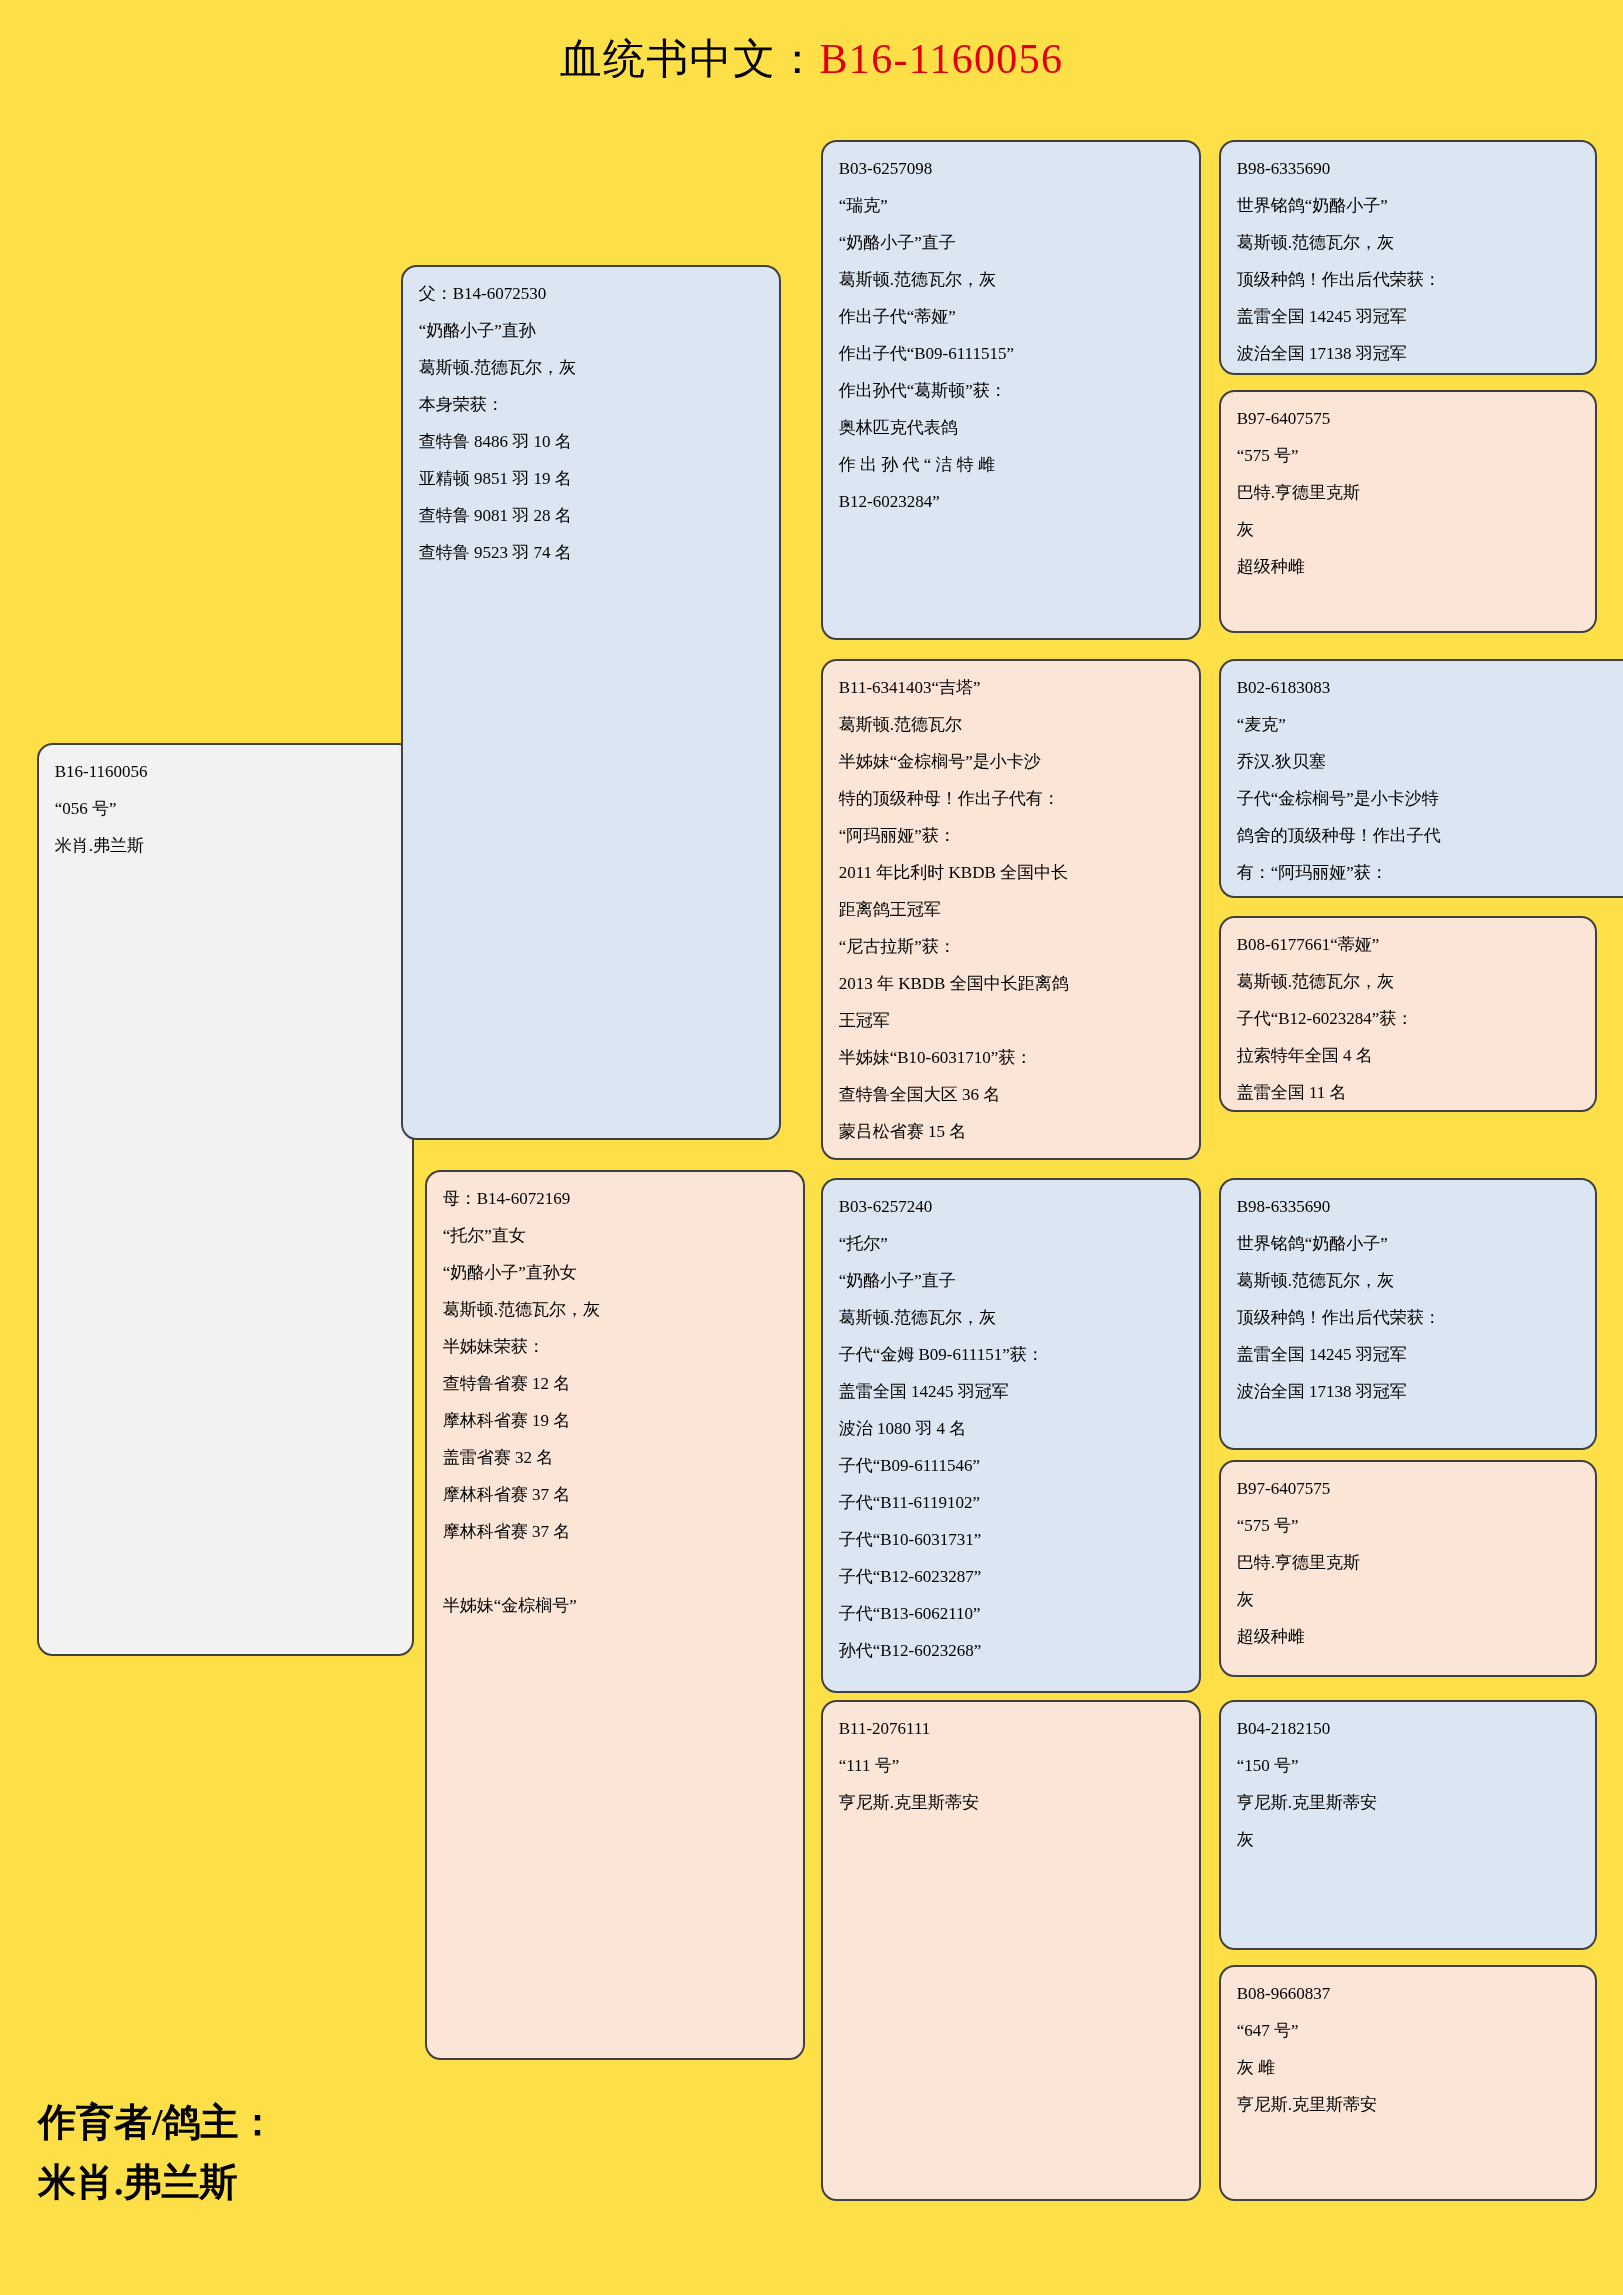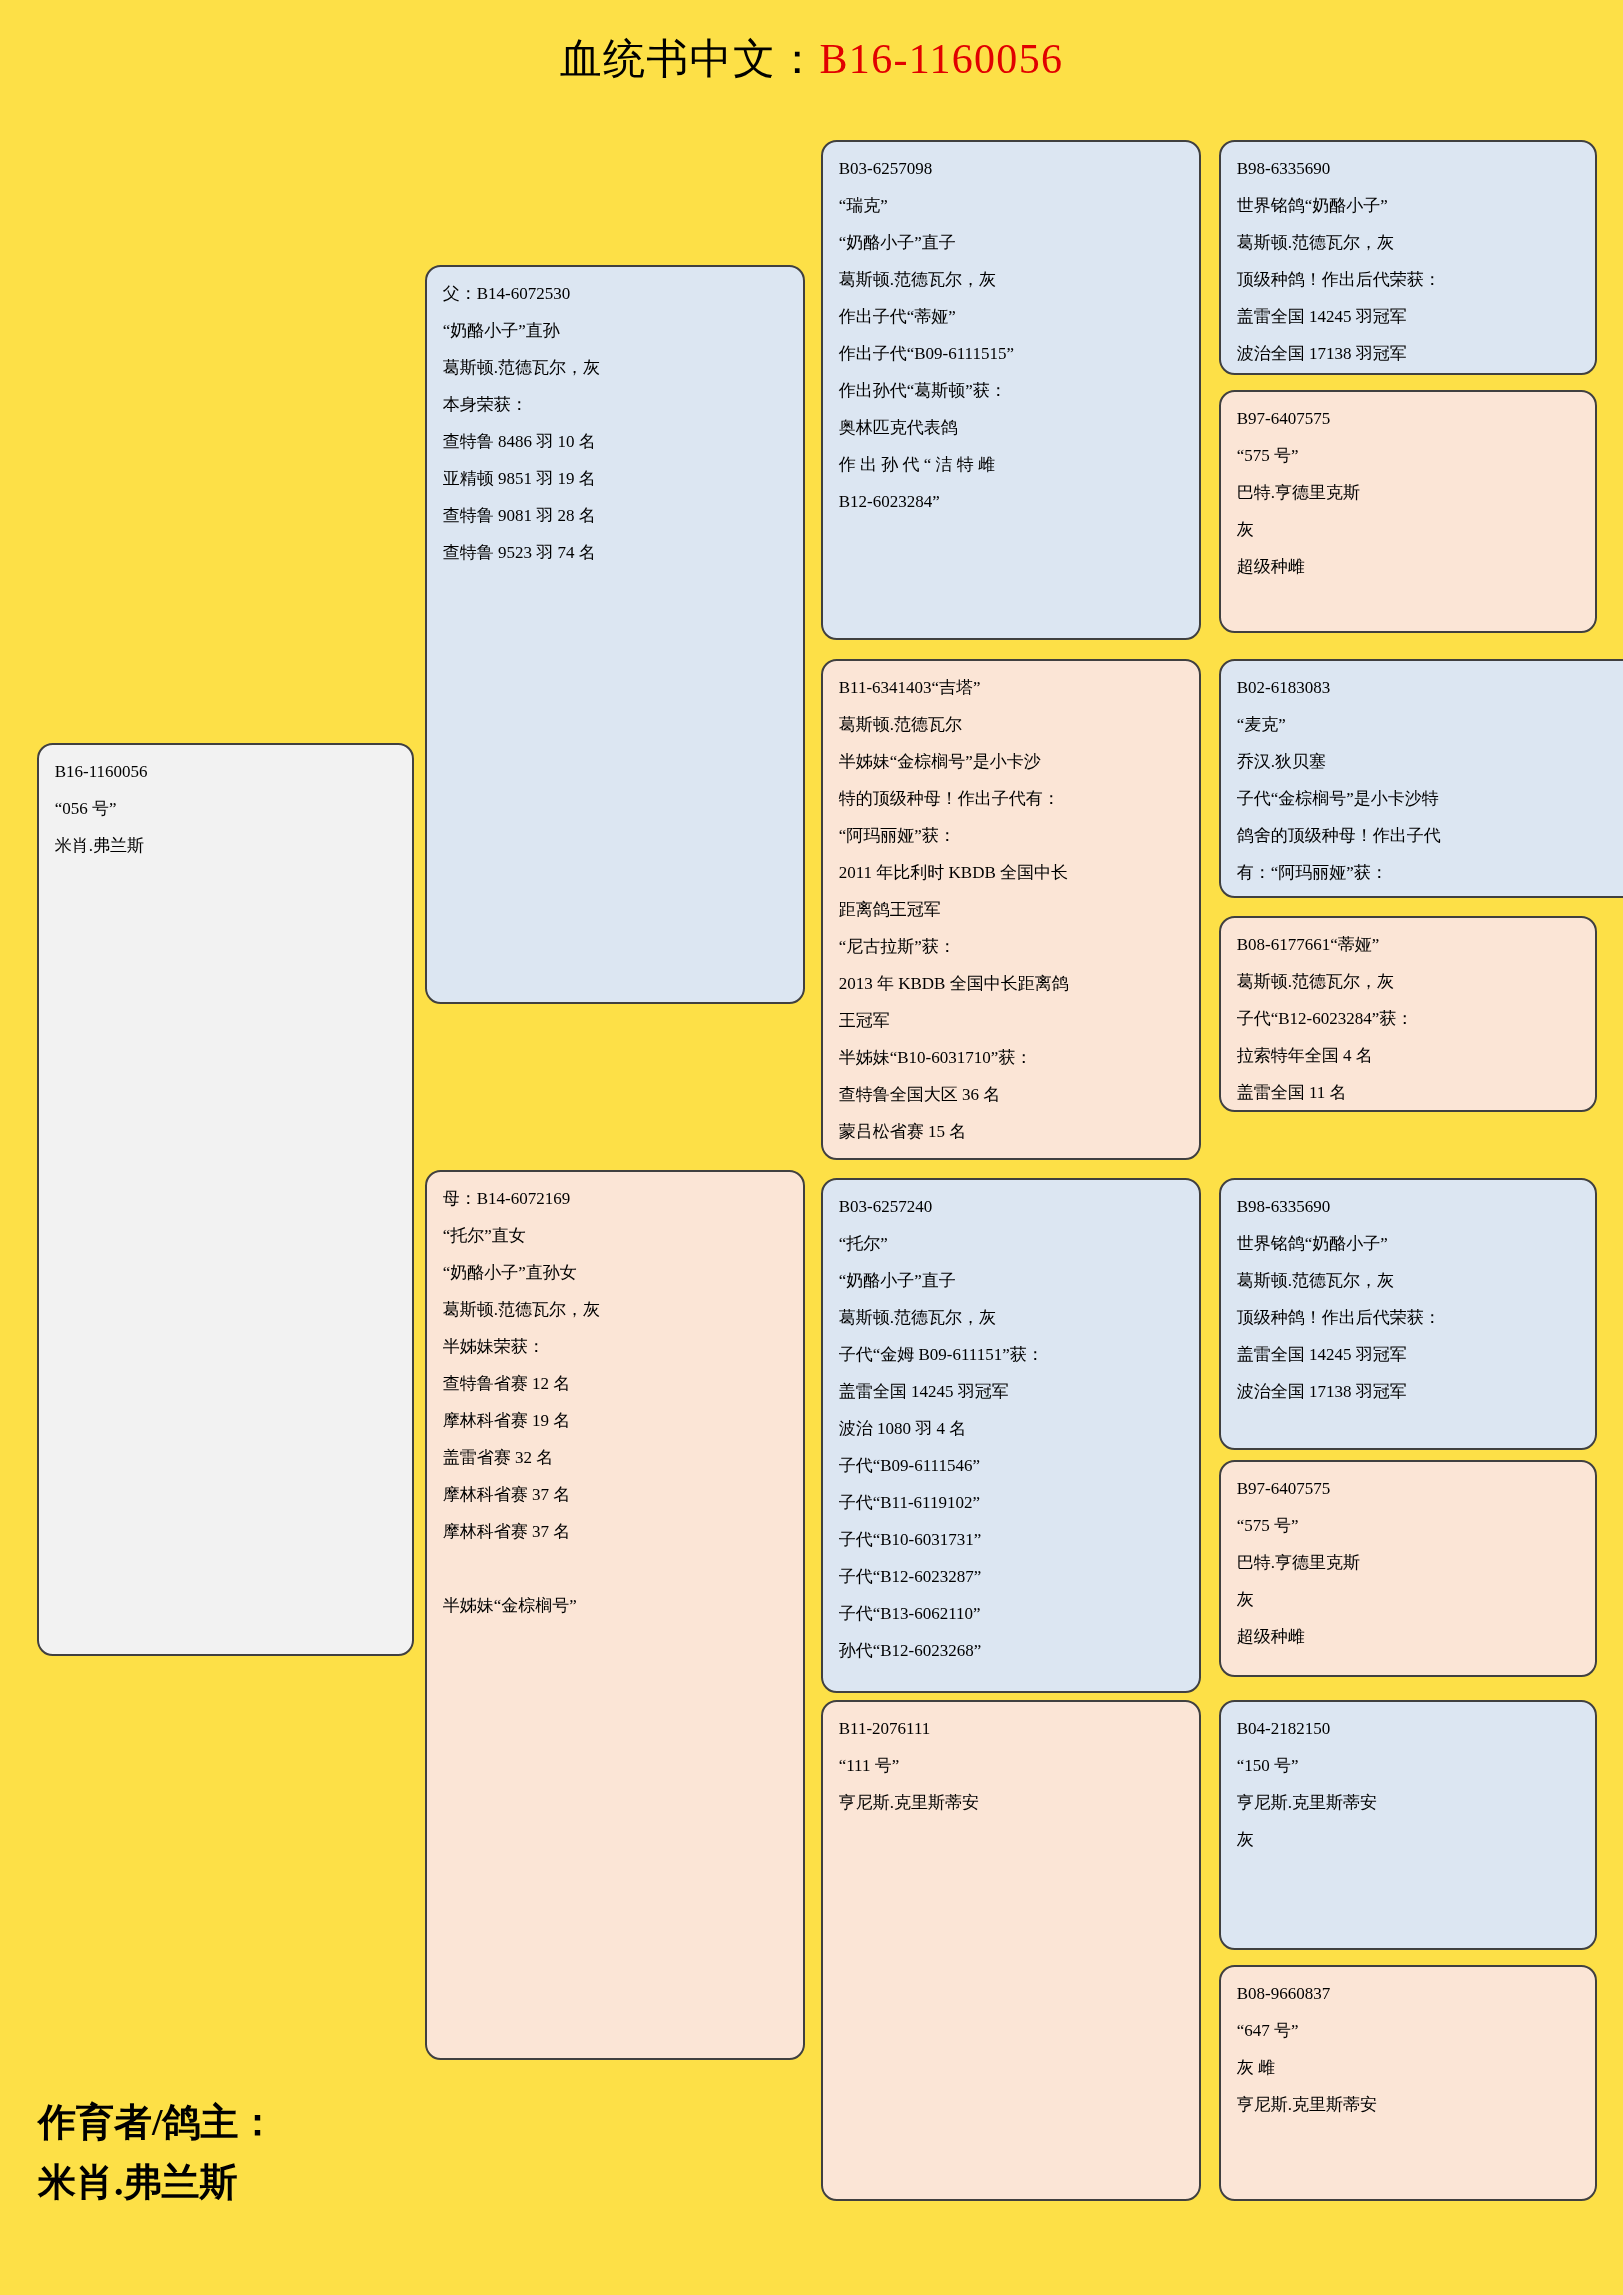--- a/index.html
+++ b/index.html
@@ -63,21 +63,21 @@
 <div class="page">
 
   <div class="title"><span>血统书中文：</span><span class="red">B16-1160056</span></div>
 
   <div class="box subject-box" style="left:37px; top:743px; width:377px; height:913px;">
       <div class="line">B16-1160056</div>
       <div class="line">“056 号”</div>
       <div class="line">米肖.弗兰斯</div>
     </div>
 
-  <div class="box male" style="left:425px; top:265px; width:380px; height:739px;">
+  <div class="box male" style="left:401px; top:265px; width:380px; height:875px;">
       <div class="line">父：B14-6072530</div>
       <div class="line">“奶酪小子”直孙</div>
       <div class="line">葛斯顿.范德瓦尔，灰</div>
       <div class="line">本身荣获：</div>
       <div class="line">查特鲁 8486 羽 10 名</div>
       <div class="line">亚精顿 9851 羽 19 名</div>
       <div class="line">查特鲁 9081 羽 28 名</div>
       <div class="line">查特鲁 9523 羽 74 名</div>
     </div>
 

